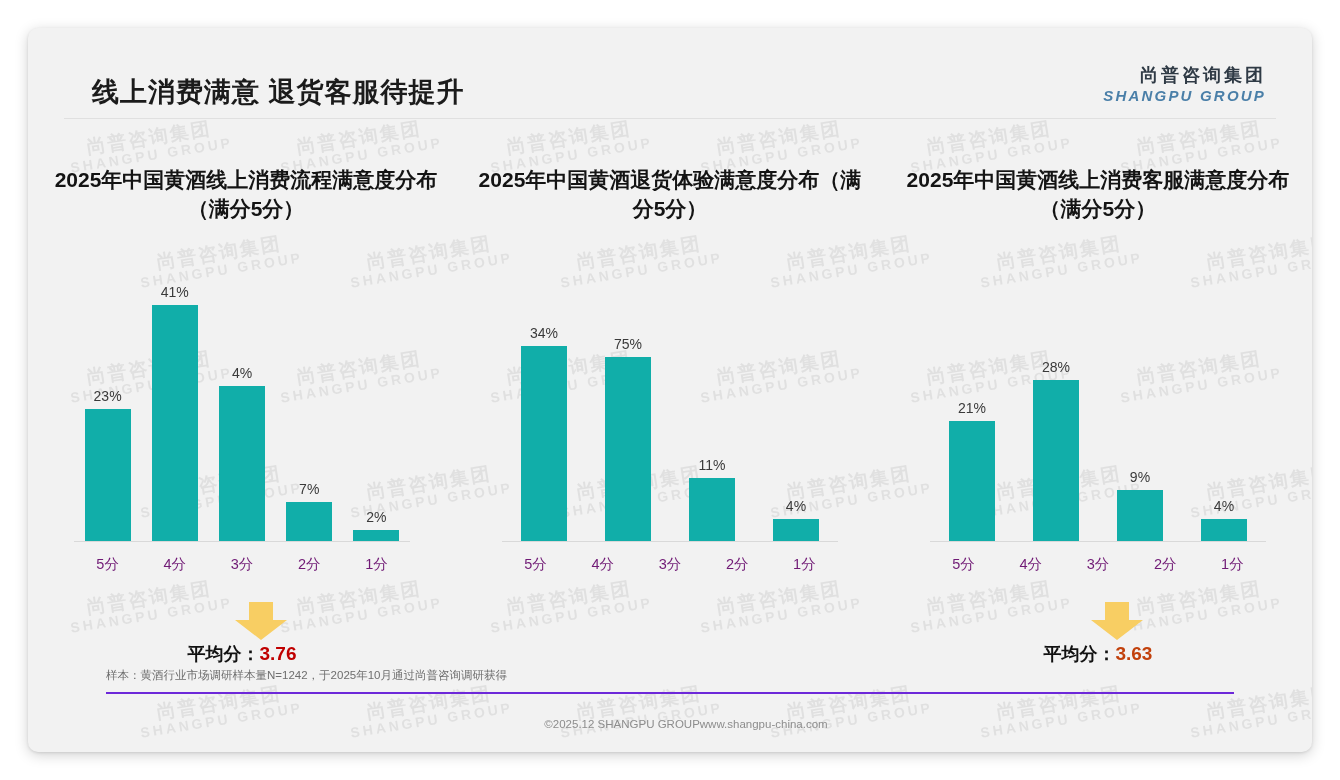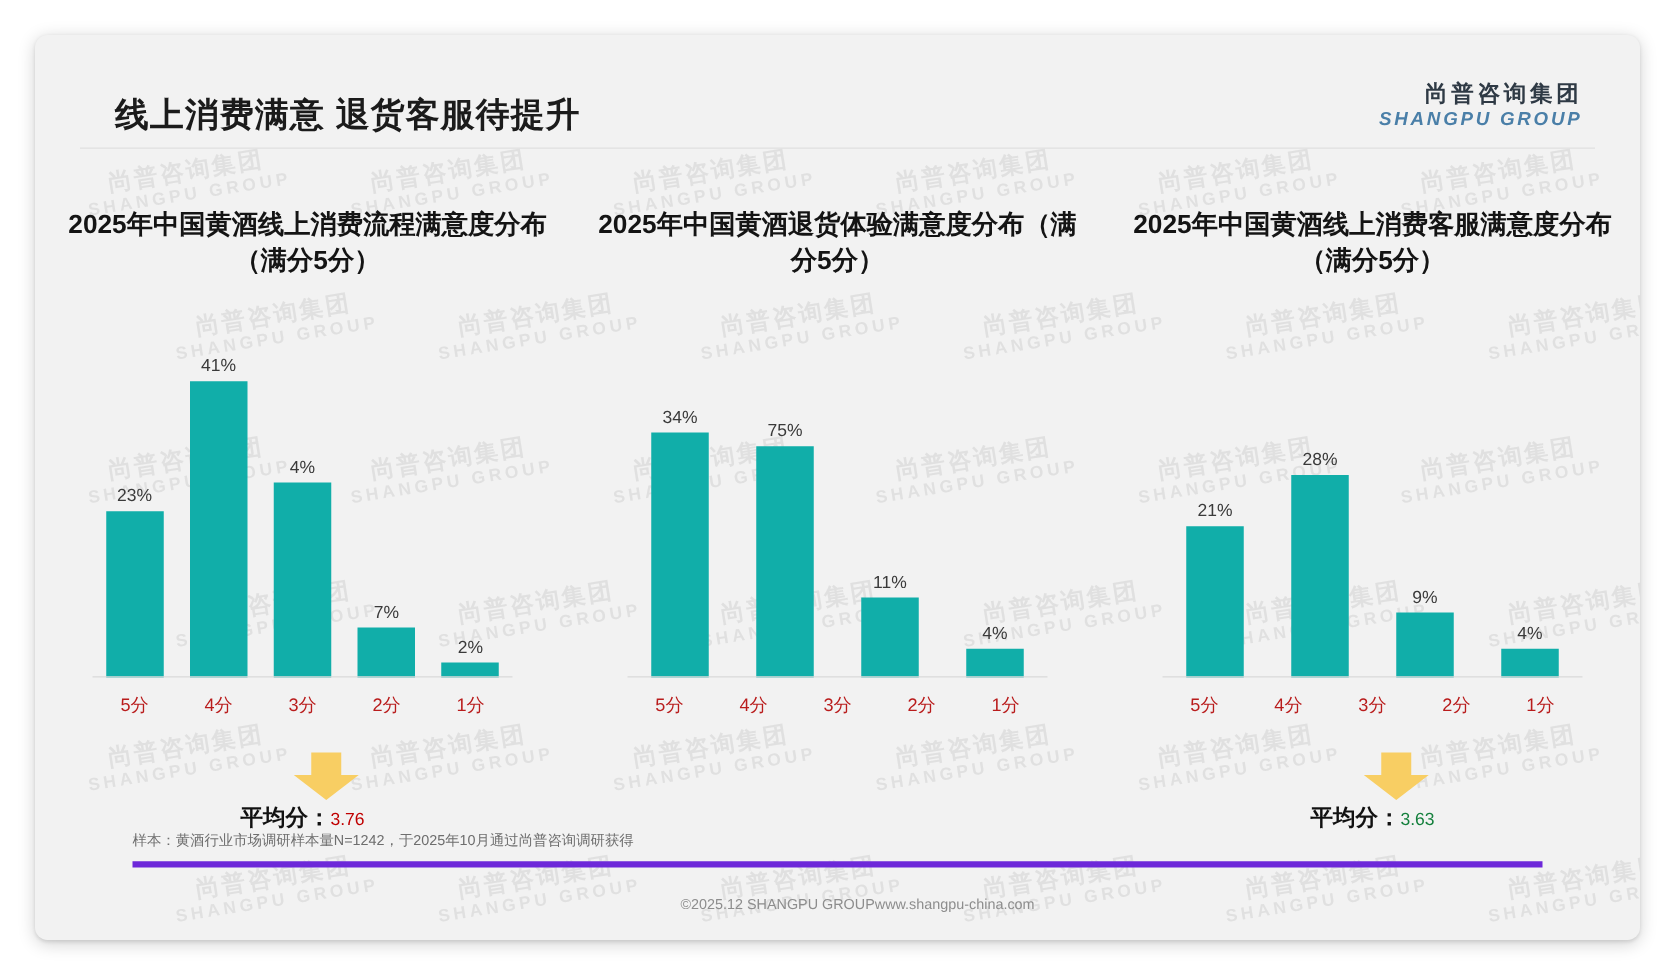--- a/index.html
+++ b/index.html
@@ -115,21 +115,21 @@
     background: #11AEA9;
   }
   .axis-labels {
     display: flex;
     margin: 0 34px;
   }
   .axis-label {
     flex: 1 1 0;
     text-align: center;
     font-size: 14.5px;
-    color: #b91c1c;
+    color: #701a75;
     padding-top: 13px;
   }
 
   
   .avg-row {
     position: relative;
     margin-top: 26px;
     height: 78px;
   }
   .arrow-wrap {
@@ -140,30 +140,30 @@
   }
   .avg-text {
     position: absolute;
     left: 50%;
     top: 42px;
     transform: translateX(-50%);
     white-space: nowrap;
     font-size: 18px; font-weight: bold; color: #111;
   }
   .avg-text .score {
-    color: #c00000; font-weight: normal;
-    font-size: 14px;
+    color: #c00000; font-weight: bold;
+    font-size: 19px;
   }
 
   
   .footnote {
     position: absolute; left: 78px; right: 78px; bottom: 58px;
     font-size: 11.5px; color: #6e6e6e;
     padding-bottom: 9px;
-    border-bottom: 5px solid #6d28d9;
+    border-bottom: 2px solid #6d28d9;
     z-index: 3;
   }
   .footer {
     position: absolute; left: 78px; right: 46px; bottom: 22px;
     display: flex; justify-content: center;
     font-size: 11.5px; color: #8d8d8d;
     z-index: 3;
   }
 </style>
 </head>
@@ -427,21 +427,21 @@
           <div class="axis-label">5分</div>
           <div class="axis-label">4分</div>
           <div class="axis-label">3分</div>
           <div class="axis-label">2分</div>
           <div class="axis-label">1分</div>
         </div>
         <div class="avg-row">
           <div class="arrow-wrap"><svg width="54" height="42" viewBox="0 0 54 42">
               <polygon points="15,2 39,2 39,20 53,20 27,40 1,20 15,20" fill="#F8CE63"></polygon>
             </svg></div>
-          <div class="avg-text"><span>平均分：</span><span class="score" style="color: #15803d;">3.63</span></div>
+          <div class="avg-text"><span>平均分：</span><span class="score" style="color: #c2410c;">3.63</span></div>
         </div>
       </div>
     </div>
 
   <div class="footnote">样本：黄酒行业市场调研样本量N=1242，于2025年10月通过尚普咨询调研获得</div>
 
   <div class="footer">
     <span>©2025.12 SHANGPU GROUP</span>
     <span>www.shangpu-china.com</span>
   </div>

